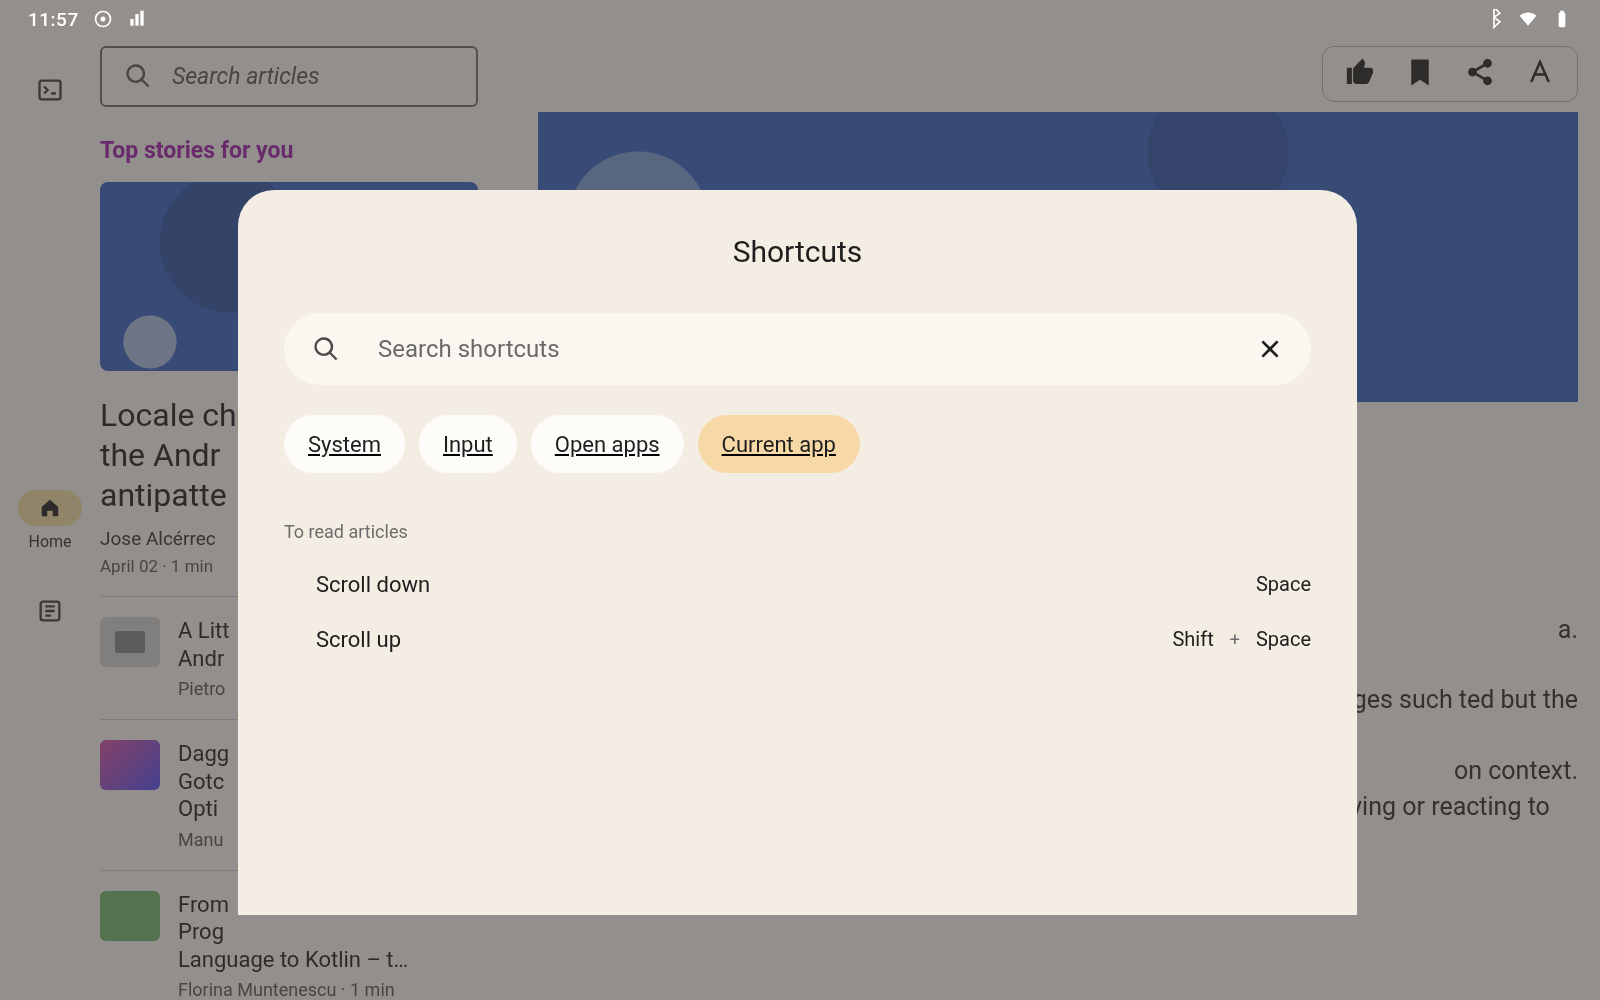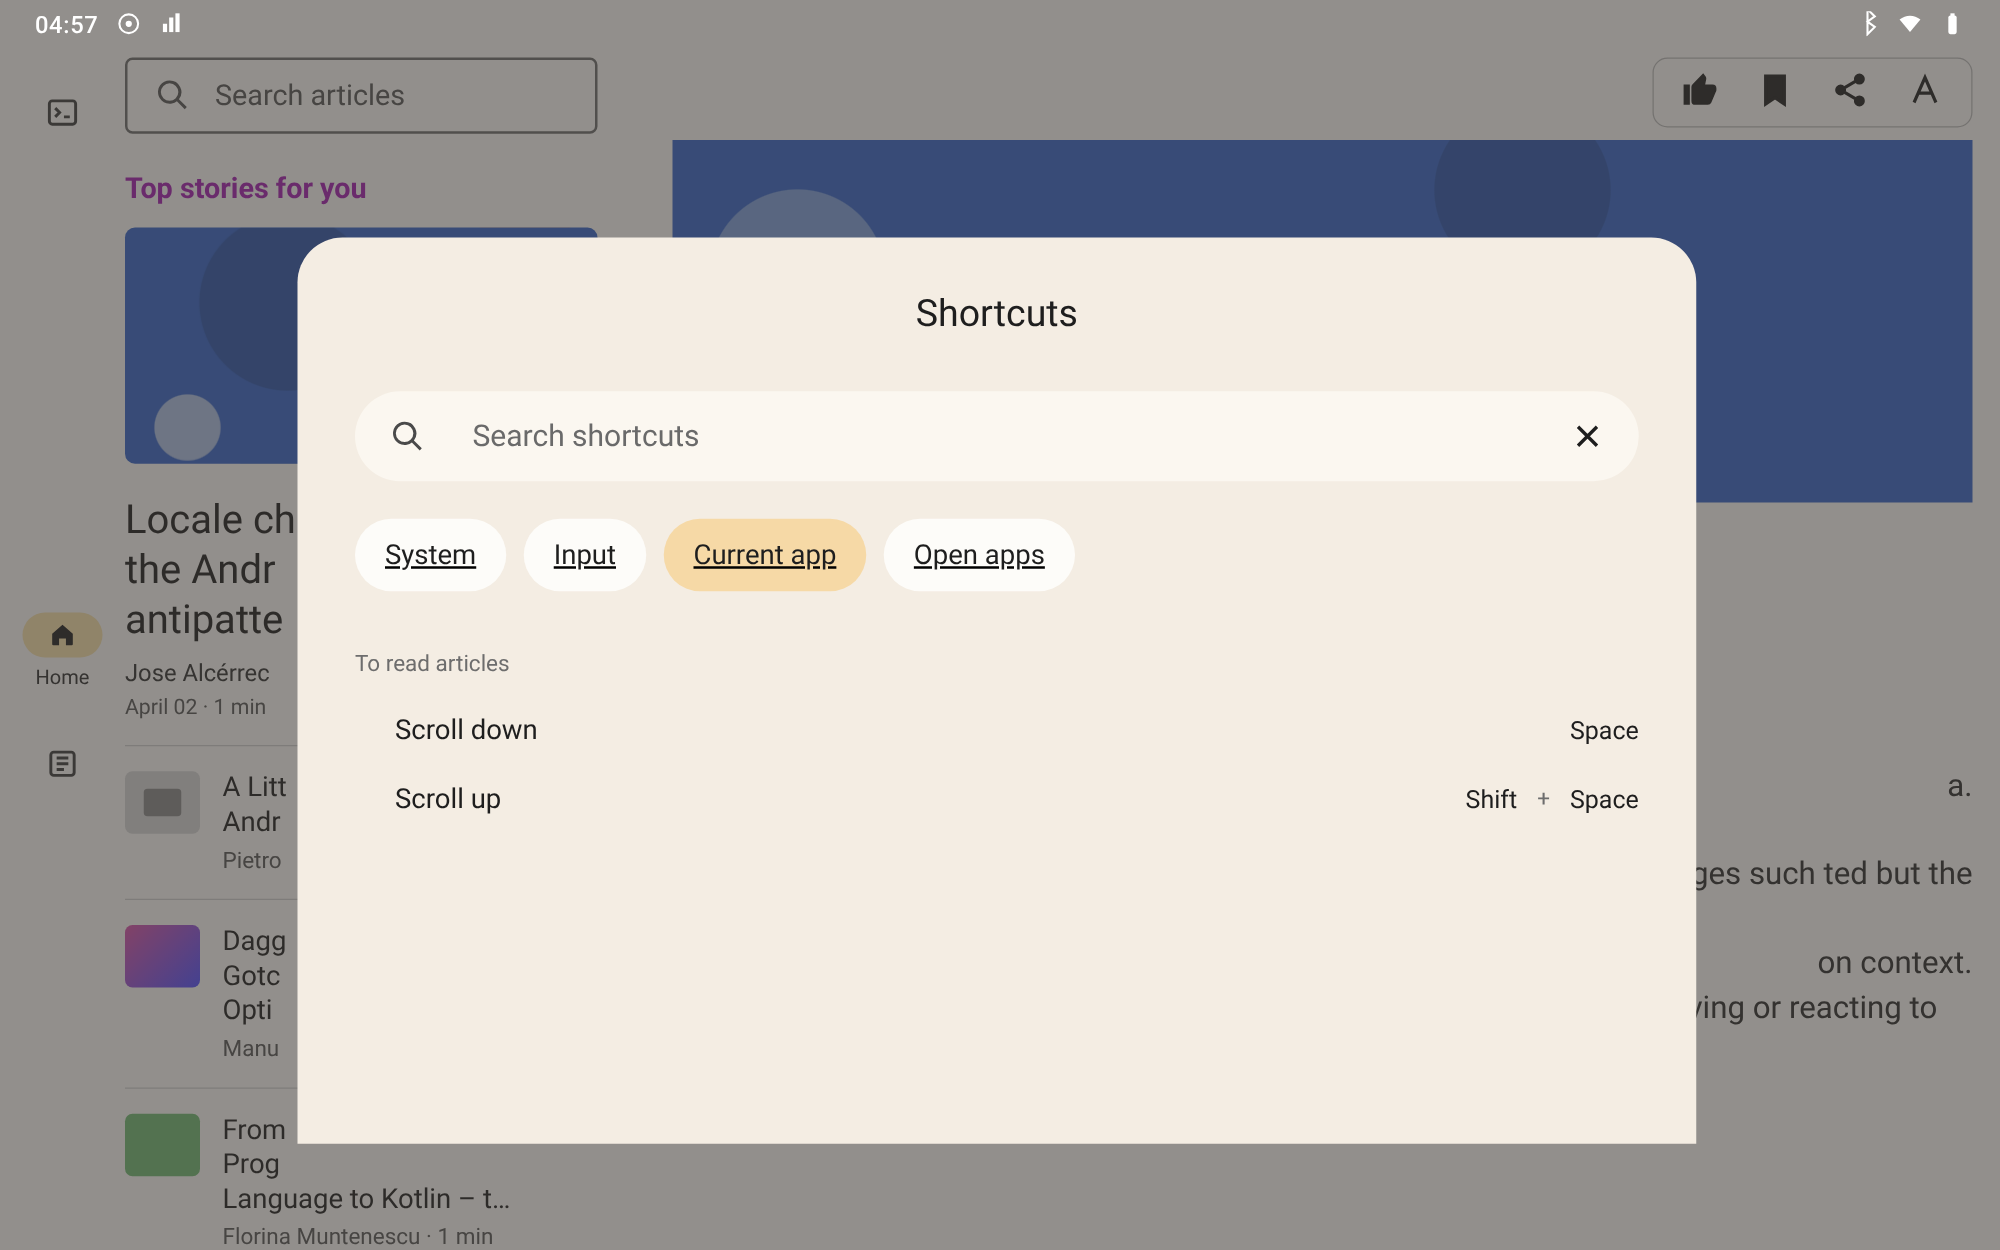--- a/index.html
+++ b/index.html
@@ -26,21 +26,21 @@
   .rail-home-wrap { display:flex; flex-direction:column; align-items:center; gap:6px; margin-top:350px;justify-content:center; }
   .rail-home { width:64px; height:36px; border-radius:18px; background:#f6dfa9; display:flex; align-items:center; justify-content:center; }
   .rail-home svg { width:22px; height:22px; fill:#1d1d1d; }
   .rail-home-label { font-size:16px; color:#2d2d2d; }
   .rail-secondary svg { width:28px; height:28px; stroke:#3a3a3a; fill:none; stroke-width:2; }
 
   
   .listcol { width:398px; flex:none; padding:8px 20px 0 0; display:flex; flex-direction:column; }
   .searchbox {
     height:68px; border:2px solid #6b6b6b; border-radius:6px;
-    display:flex; align-items:center; gap:20px; padding:0 22px; color:#555; font-size:23px;
+    display:flex; align-items:center; gap:20px; padding:0 22px; color:#555; font-size:23px;font-style:italic;
   }
   .searchbox svg { width:28px; height:28px; fill:#555; }
   .section-title { font-size:23px; color:#a21caf; margin:30px 0 18px 0; font-weight:700; }
 
   .hero-card { border-radius:8px; overflow:hidden; background:#3463c7; height:215px; position:relative; }
   .hero-card::after { content:""; position:absolute; inset:0;
     background:
       radial-gradient(circle at 50px 160px, #b9c9e7 26px, transparent 27px),
       radial-gradient(circle at 320px 140px, #ed6a34 60px, transparent 61px),
       radial-gradient(circle at 130px 60px, #2a51a5 70px, transparent 71px),
@@ -115,21 +115,21 @@
   }
   .shortcut-row .name { font-size:22px; color:#1e1e1e; }
   .shortcut-row .keys { display:flex; align-items:center; gap:16px; font-size:20px; color:#1e1e1e; }
   .shortcut-row .keys .plus { color:#6d6d6d; font-size:18px; }
 </style>
 </head>
 <body>
 
 <div class="statusbar">
   <div class="left">
-    <span class="time">04:57</span>
+    <span class="time">11:57</span>
     <span class="sb-icon">
       <svg viewBox="0 0 24 24">
           <circle cx="12" cy="12" r="9" fill="none" stroke="#fff" stroke-width="2"></circle>
           <circle cx="12" cy="12" r="3"></circle>
         </svg>
     </span>
     <span class="sb-icon">
       <svg viewBox="0 0 24 24">
           <rect x="4" y="12" width="4" height="8"></rect>
           <rect x="10" y="6" width="4" height="14"></rect>
@@ -276,22 +276,22 @@
       </svg>
     <span class="ph">Search shortcuts</span>
     <svg class="close" viewBox="0 0 24 24">
         <path d="M5 5l14 14M19 5 5 19"></path>
       </svg>
   </div>
 
   <div class="chips">
     <div class="chip">System</div>
     <div class="chip">Input</div>
+    <div class="chip">Open apps</div>
     <div class="chip active">Current app</div>
-    <div class="chip">Open apps</div>
   </div>
 
   <div class="dialog-section">To read articles</div>
 
   <div class="shortcut-row">
     <span class="name">Scroll down</span>
     <span class="keys">
       <span>Space</span>
     </span>
   </div>

